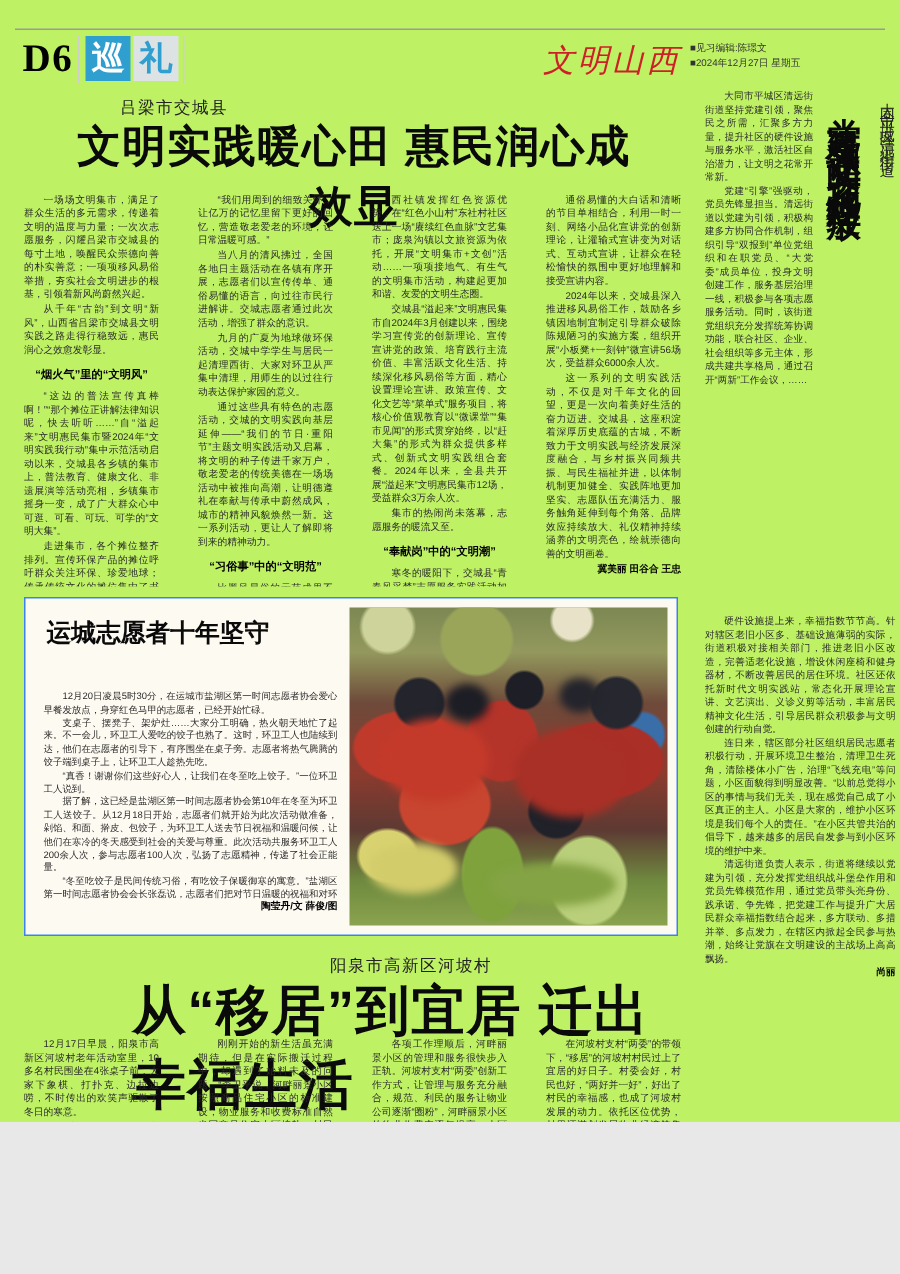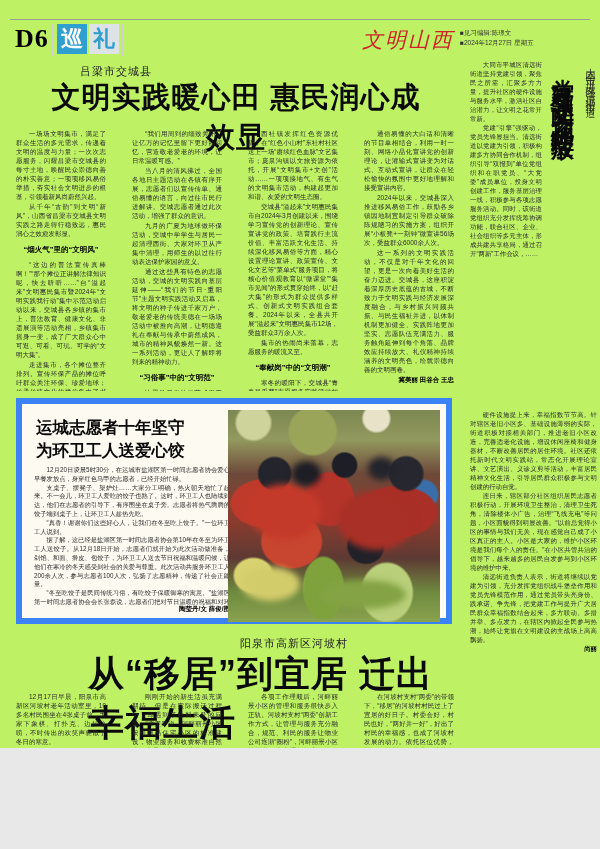--- a/index.html
+++ b/index.html
@@ -21,21 +21,21 @@
   .kicker{font-size:11px;color:#222;letter-spacing:1px;}
   .headline{font-weight:bold;color:#0a0a0a;font-family:"Liberation Sans",sans-serif;}
   .cols{position:absolute;display:flex;gap:26px;overflow:hidden;}
   .col{overflow:hidden;font-size:6.5px;line-height:9px;color:#2a2a2a;text-align:justify;flex:1;}
   .col p{margin:0 0 1px 0;text-indent:2em;}
   .col p.subhead{text-indent:0;text-align:center;font-weight:bold;font-size:7.5px;
                  margin:7px 0 6px 0;color:#000;}
   .col p.byline{text-indent:0;text-align:right;font-weight:bold;color:#000;}
   
   .photo-box{position:absolute;left:16px;top:398px;width:436px;height:226px;
-             background:#fdfaf1;border:6px solid #3b82f6;box-sizing:border-box;}
+             background:#fdfaf1;border:1px solid #3b82f6;box-sizing:border-box;}
   .pb-title{position:absolute;left:14px;top:12px;font-size:16.5px;line-height:23px;
             font-weight:bold;color:#0a0a0a;}
   .pb-text{position:absolute;left:12px;top:62px;width:196px;height:140px;overflow:hidden;
            font-size:6.3px;line-height:8.8px;text-align:justify;color:#2a2a2a;}
   .pb-text p{margin:0;text-indent:2em;}
   .pb-byline{position:absolute;left:12px;top:201px;width:196px;text-align:right;
              font-size:6.5px;font-weight:bold;color:#000;}
   .pb-photo{position:absolute;right:6px;top:6px;width:212px;height:212px;overflow:hidden;
             background:
               radial-gradient(circle at 12% 6%,#cdd39a 0 6%,transparent 7%),
@@ -116,41 +116,40 @@
         <p>通俗易懂的大白话和清晰的节目单相结合，利用一时一刻、网络小品化宣讲党的创新理论，让灌输式宣讲变为对话式、互动式宣讲，让群众在轻松愉快的氛围中更好地理解和接受宣讲内容。</p>
         <p>2024年以来，交城县深入推进移风易俗工作，鼓励各乡镇因地制宜制定引导群众破除陈规陋习的实施方案，组织开展“小板凳+一刻钟”微宣讲56场次，受益群众6000余人次。</p>
         <p>这一系列的文明实践活动，不仅是对千年文化的回望，更是一次向着美好生活的奋力迈进。交城县，这座积淀着深厚历史底蕴的古城，不断致力于文明实践与经济发展深度融合，与乡村振兴同频共振、与民生福祉并进，以体制机制更加健全、实践阵地更加坚实、志愿队伍充满活力、服务触角延伸到每个角落、品牌效应持续放大、礼仪精神持续涵养的文明亮色，绘就崇德向善的文明画卷。</p>
         <p class="byline">冀美丽 田谷合 王忠</p>
       </div>
   </div>
 
   <div class="photo-box">
     <div class="pb-title">
       <div>运城志愿者十年坚守</div>
-      <div>为环卫工人送爱心饺</div>
     </div>
     <div class="pb-text">
         <p>12月20日凌晨5时30分，在运城市盐湖区第一时间志愿者协会爱心早餐发放点，身穿红色马甲的志愿者，已经开始忙碌。</p>
         <p>支桌子、摆凳子、架炉灶……大家分工明确，热火朝天地忙了起来。不一会儿，环卫工人爱吃的饺子也熟了。这时，环卫工人也陆续到达，他们在志愿者的引导下，有序围坐在桌子旁。志愿者将热气腾腾的饺子端到桌子上，让环卫工人趁热先吃。</p>
         <p>“真香！谢谢你们这些好心人，让我们在冬至吃上饺子。”一位环卫工人说到。</p>
         <p>据了解，这已经是盐湖区第一时间志愿者协会第10年在冬至为环卫工人送饺子。从12月18日开始，志愿者们就开始为此次活动做准备，剁馅、和面、擀皮、包饺子，为环卫工人送去节日祝福和温暖问候，让他们在寒冷的冬天感受到社会的关爱与尊重。此次活动共服务环卫工人200余人次，参与志愿者100人次，弘扬了志愿精神，传递了社会正能量。</p>
         <p>“冬至吃饺子是民间传统习俗，有吃饺子保暖御寒的寓意。”盐湖区第一时间志愿者协会会长张磊说，志愿者们把对节日温暖的祝福和对环卫工人辛勤付出的关怀，都包在了每个饱满的饺子里。也希望更多企业和个人能加入志愿者队伍，为更多需要的人服务。</p>
       </div>
     <div class="pb-byline">陶莹丹/文 薛俊/图</div>
     <div class="pb-photo">
       <div class="blur" style="left:10%;top:35%;width:34%;height:26%;background:#c43a2a;"></div>
       <div class="blur" style="left:52%;top:38%;width:36%;height:28%;background:#a93026;"></div>
       <div class="blur" style="left:30%;top:24%;width:14%;height:12%;background:#1c1d25;"></div>
       <div class="blur" style="left:66%;top:22%;width:13%;height:11%;background:#23242c;"></div>
       <div class="blur" style="left:6%;top:74%;width:28%;height:16%;background:#d3cc6b;"></div>
       <div class="blur" style="left:44%;top:80%;width:40%;height:14%;background:#84a344;"></div>
     </div>
   </div>
 
-  <div style="position:absolute;left:240px;top:636px;" class="kicker">阳泉市高新区河坡村</div>
+  <div style="position:absolute;left:220px;top:636px;" class="kicker">阳泉市高新区河坡村</div>
   <div style="position:absolute;left:88px;top:650px;width:370px;font-size:36px;letter-spacing:1px;" class="headline">从“移居”到宜居 迁出幸福生活</div>
   <div class="cols" style="left:16px;top:692px;width:438px;height:150px;">
     <div class="col">
         <p>12月17日早晨，阳泉市高新区河坡村老年活动室里，10多名村民围坐在4张桌子前，大家下象棋、打扑克、边拉边唠，不时传出的欢笑声驱散了冬日的寒意。</p>
         <p>谈起这10年来生活的变化，几位村民打开了话匣子。“以前住在山上的老村，吃水要挑、出门爬坡，一到冬天取暖更是发愁。”村民们你一言我一语，说起从老村搬进河畔丽景小区后的新生活，脸上满是笑意。</p>
       </div>
     <div class="col">
         <p>刚刚开始的新生活虽充满期待，但是在实际搬迁过程中，却遇到了始料未及的问题。“李卫平说，河畔丽景小区按照商品住宅小区的标准建设，物业服务和收费标准自然也同商品住宅小区接轨，村民要搬进小区，除了要承担相应费用，还要适应全新的管理方式，一时之间难以转变。为此，村里多次召开会议，挨家挨户征求意见，逐步理顺小区管理机制。</p>
       </div>
     <div class="col">

